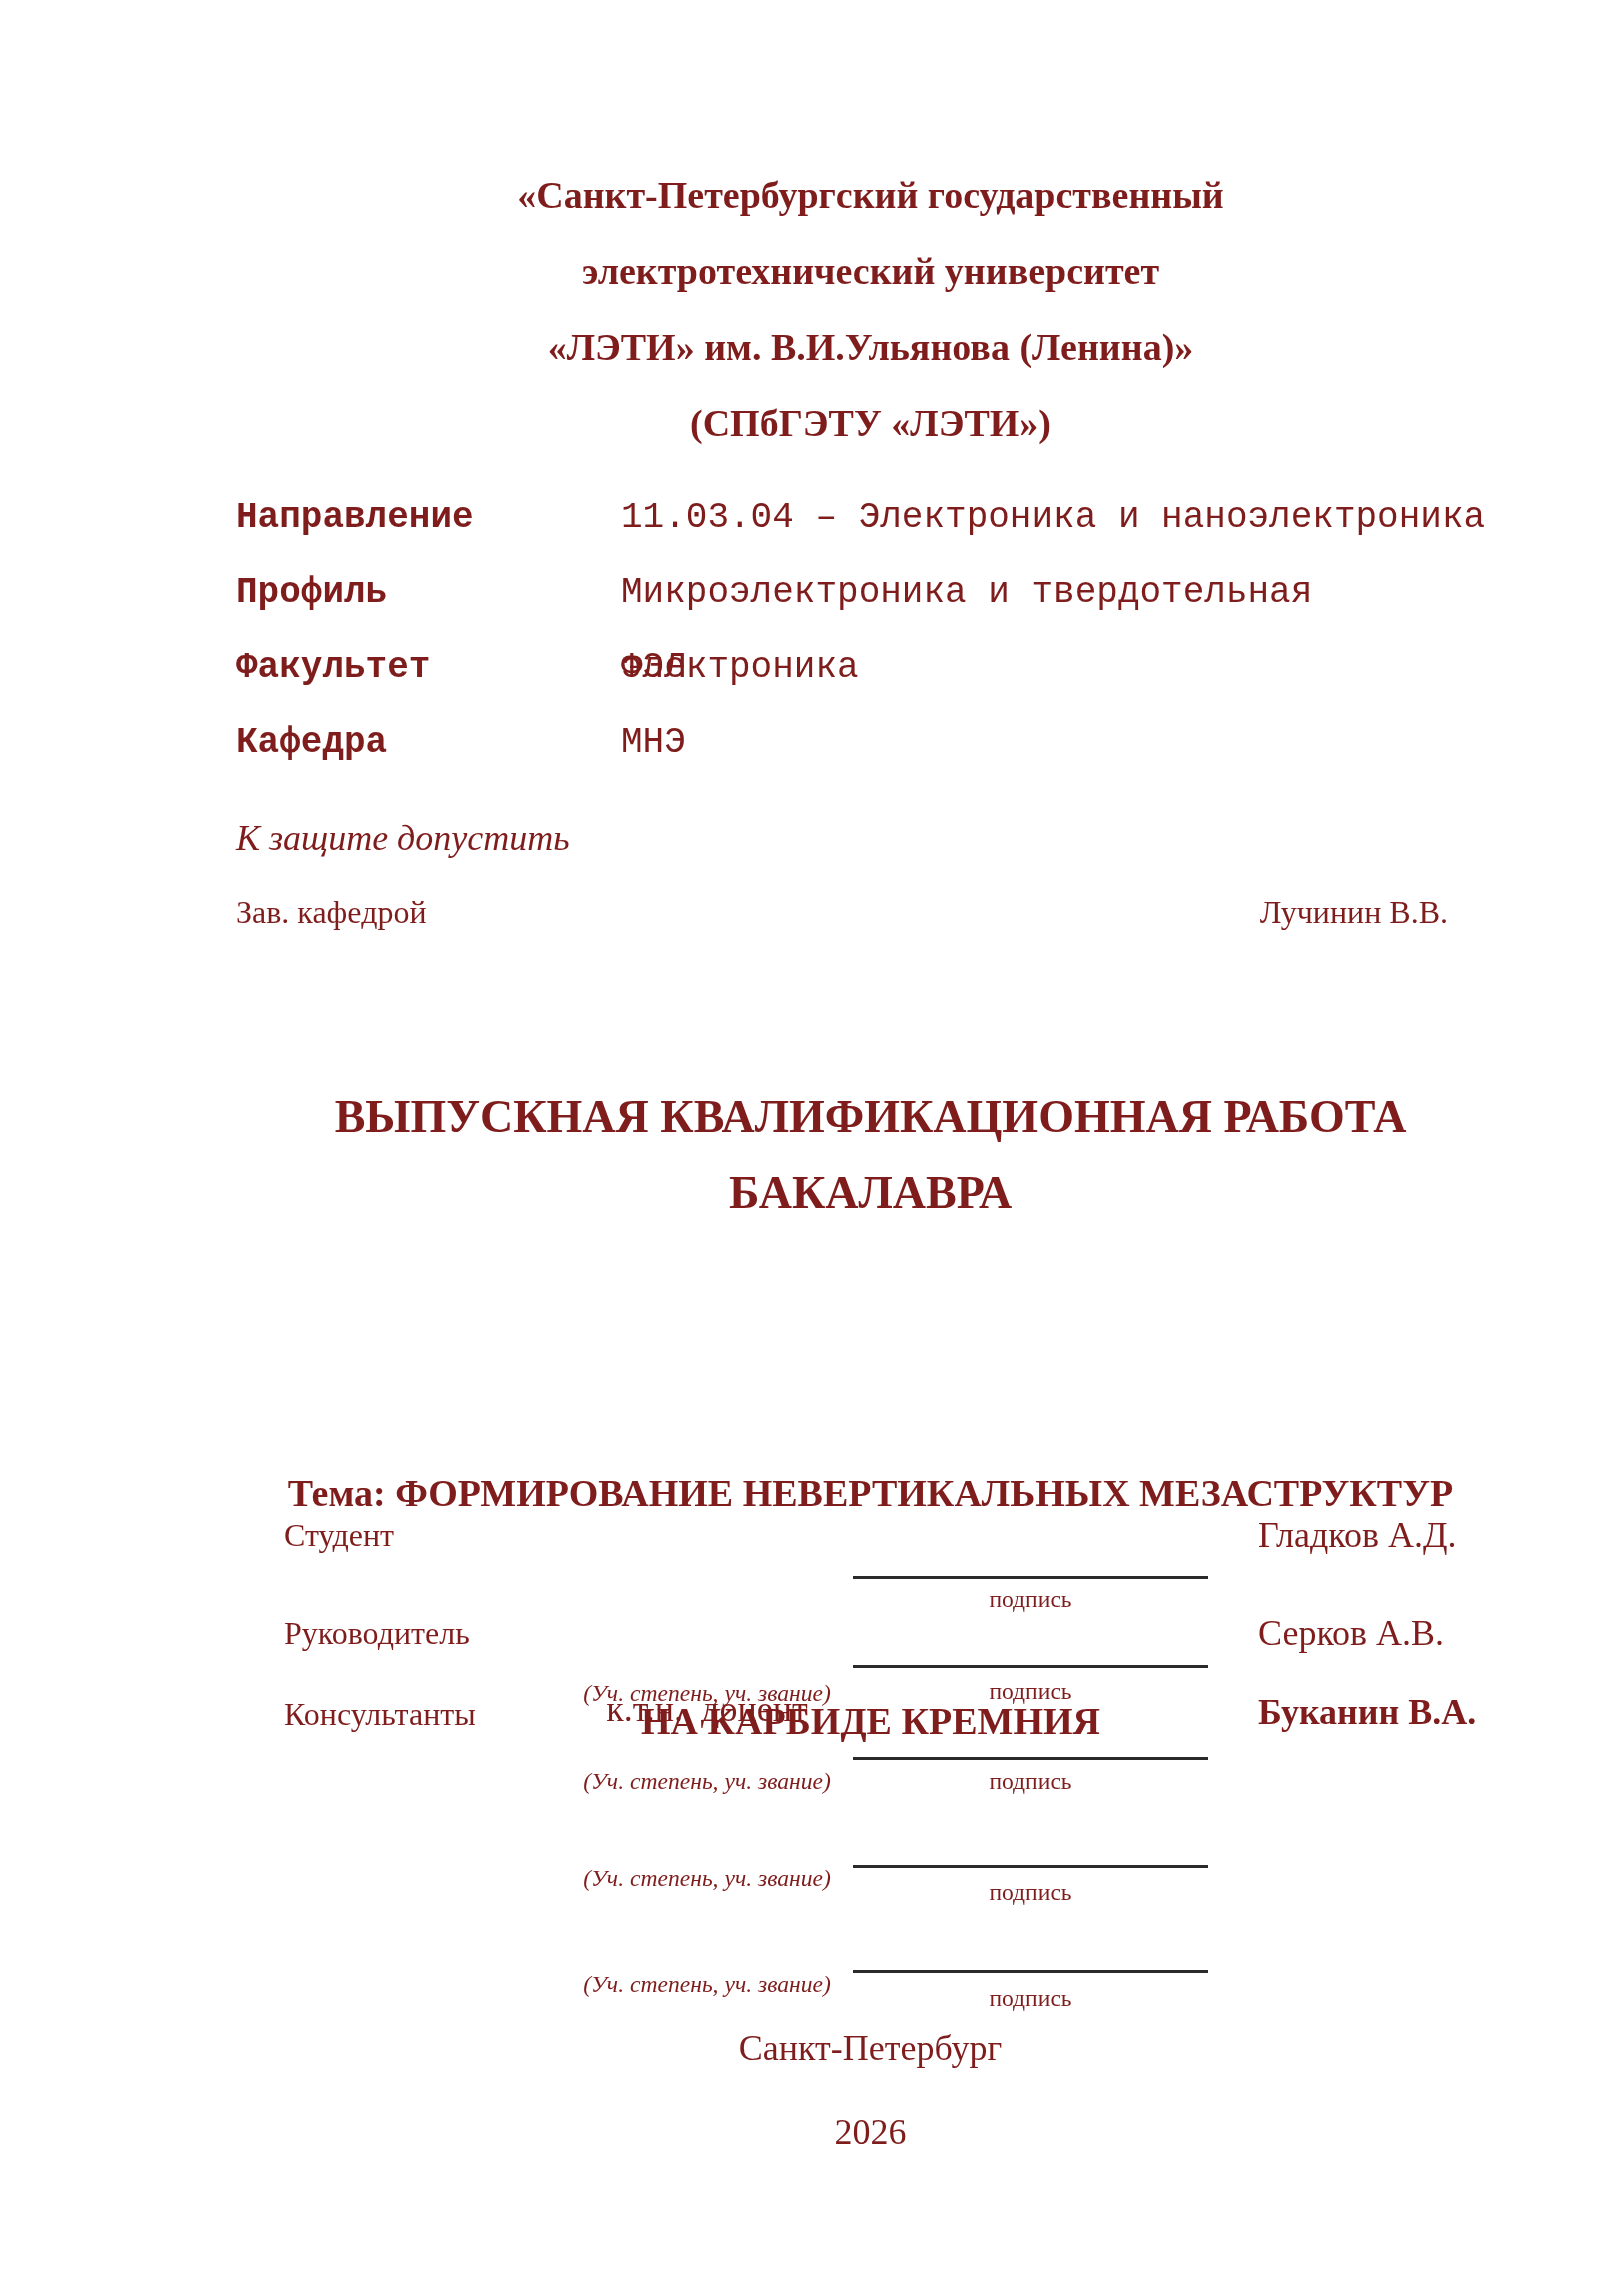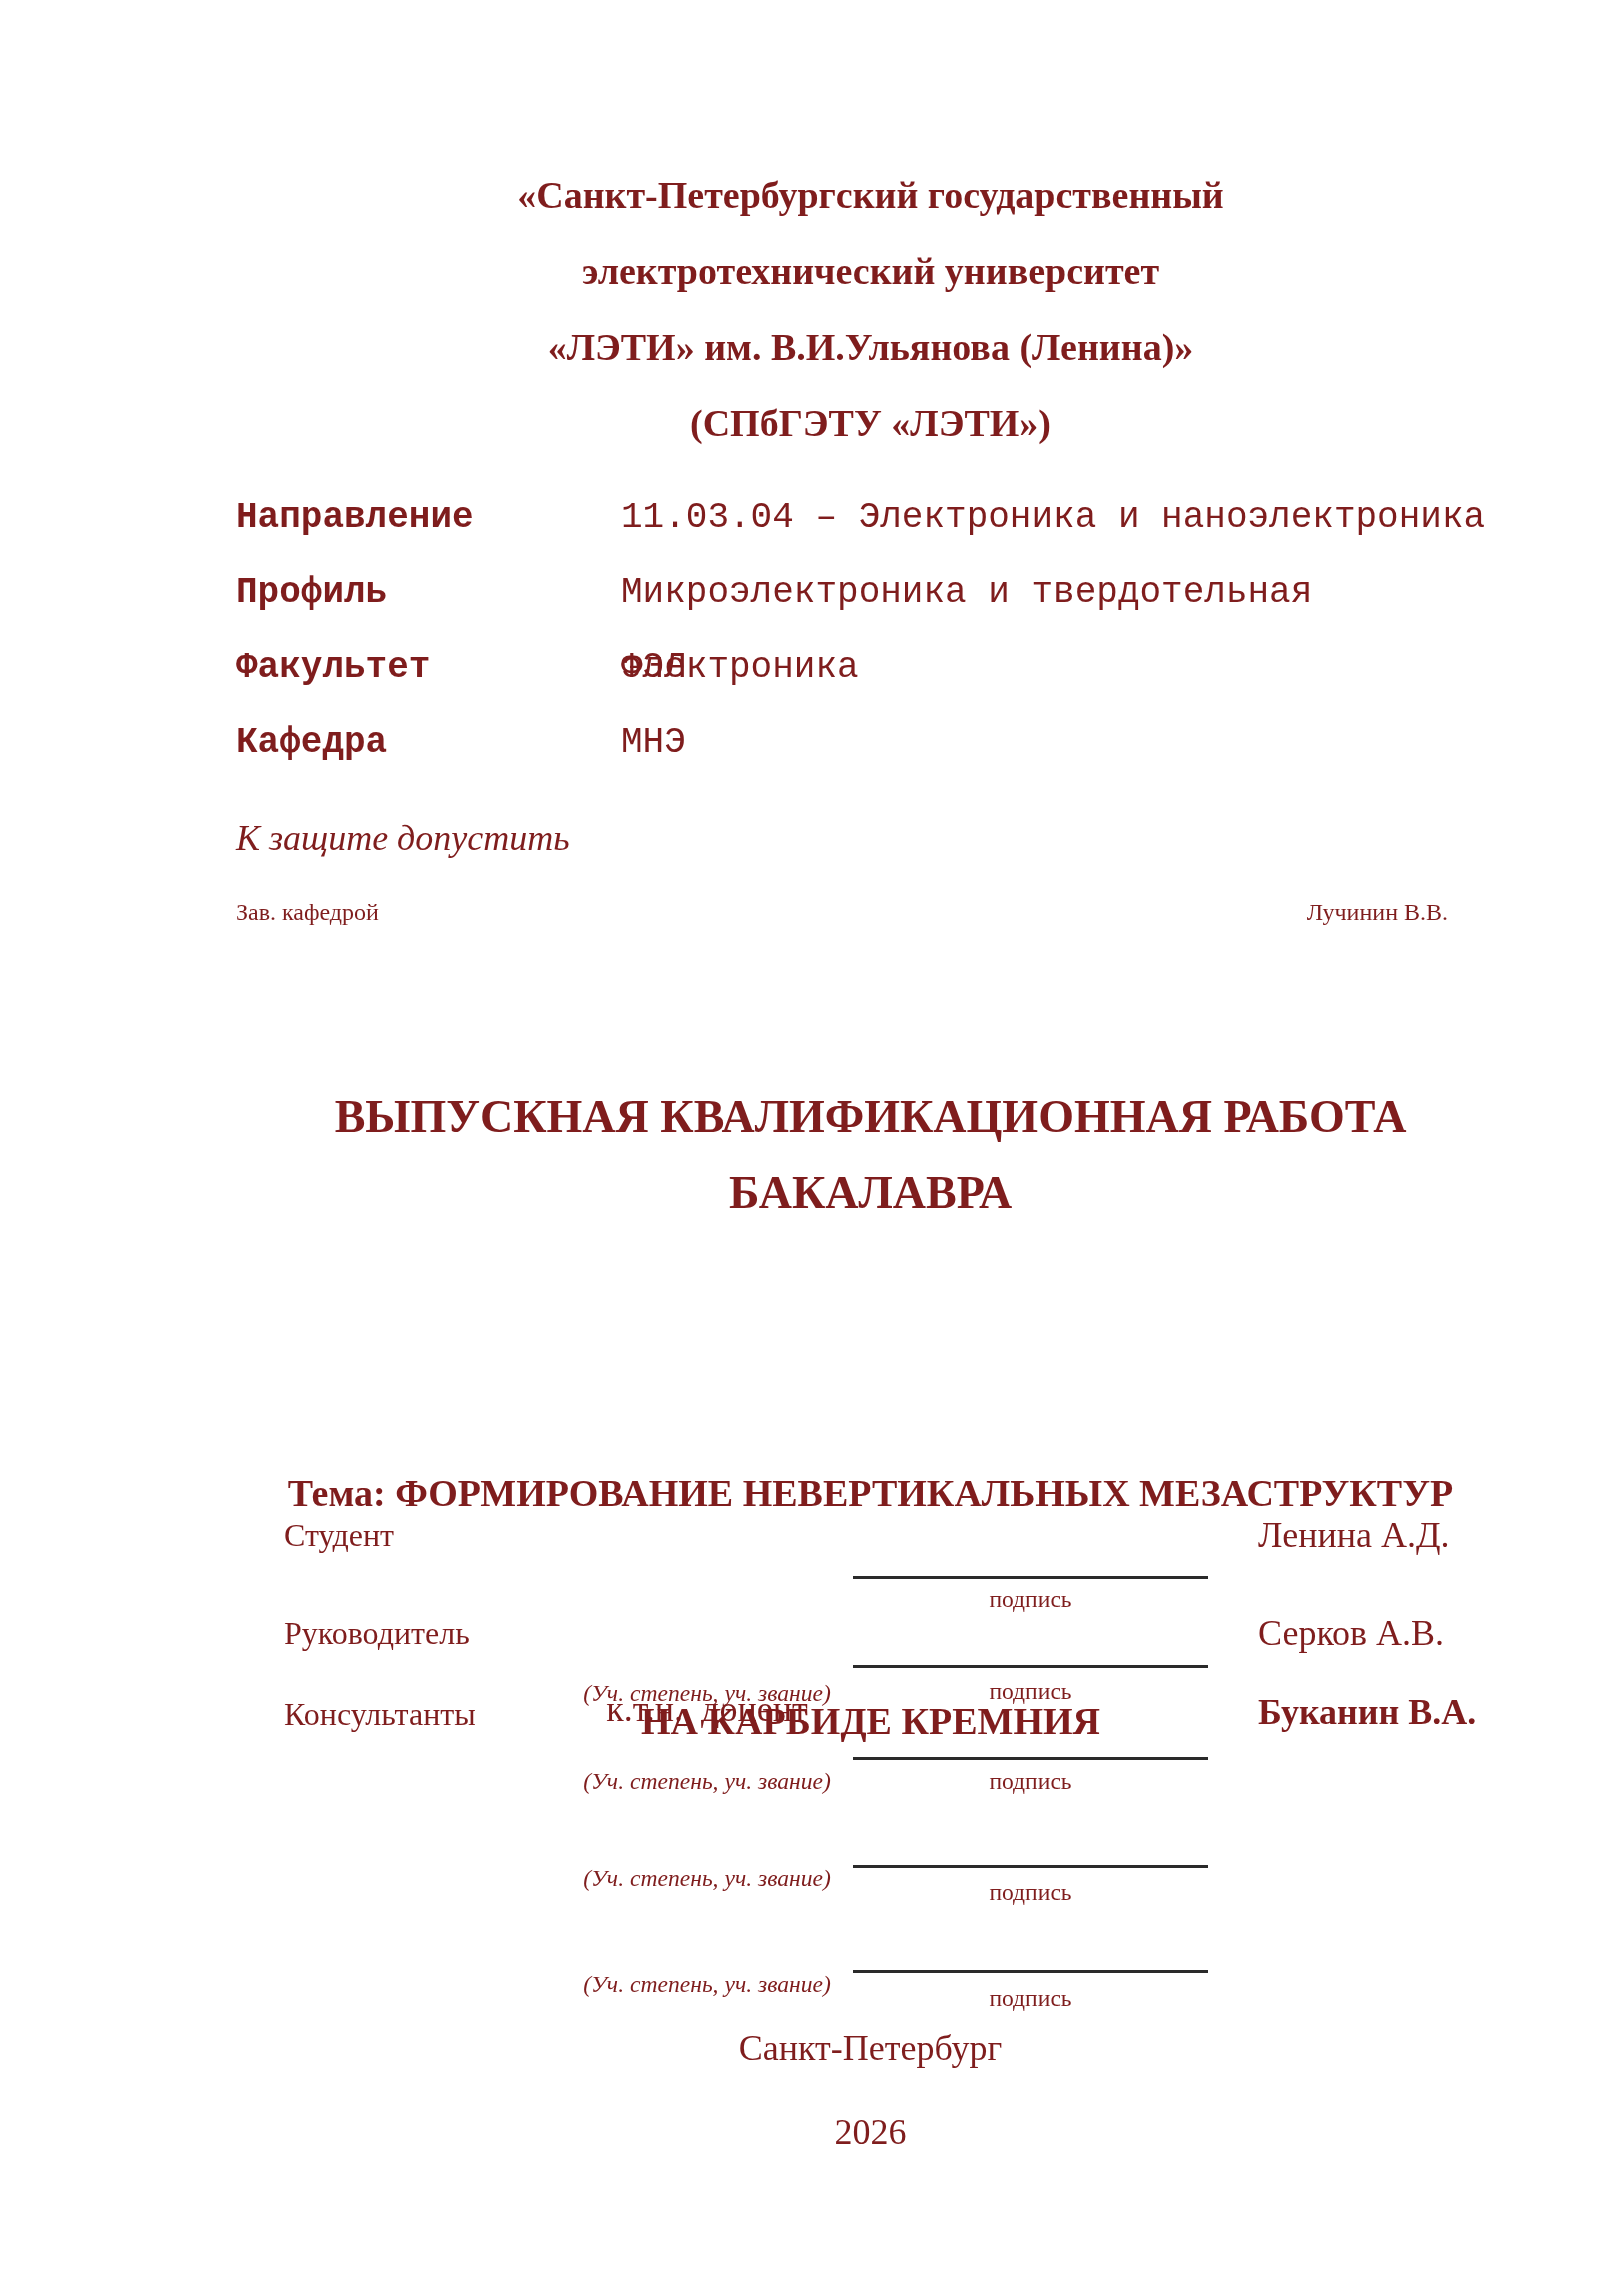--- a/index.html
+++ b/index.html
@@ -30,21 +30,21 @@
   .info-row { display: flex; height: 75px; font-family: Liberation Mono, monospace; }
   .info-label { width: 385px; font-weight: bold; flex: none; }
   .info-value { flex: 1; white-space: pre-wrap; }
 
   .admit-line {
     left: 236px; width: 1269px; top: 801px;
     font-size: 36px; line-height: 75px; font-style: italic;
   }
   .admit-row {
     left: 236px; width: 1212px; top: 875px;
-    font-size: 24px; line-height: 75px;
+    font-size: 32px; line-height: 75px;
     display: flex; justify-content: space-between;
   }
 
   .main-title {
     left: 236px; width: 1269px; top: 1079px;
     font-size: 46px; line-height: 76px; font-weight: bold;
     text-align: center;
   }
   .theme-block {
     left: 236px; width: 1269px; top: 1303px;
@@ -111,21 +111,21 @@
   </div>
 
   <div class="abs theme-block">
     <div>Тема: ФОРМИРОВАНИЕ НЕВЕРТИКАЛЬНЫХ МЕЗАСТРУКТУР</div>
     <div>НА КАРБИДЕ КРЕМНИЯ</div>
   </div>
 
   <div class="abs sig-label" style="top:1515px;">Студент</div>
   <div class="abs sig-line" style="top:1576px;"></div>
   <div class="abs sig-sign" style="top:1586px;">подпись</div>
-  <div class="abs sig-name" style="top:1515px;">Ленина А.Д.</div>
+  <div class="abs sig-name" style="top:1515px;">Гладков А.Д.</div>
 
   <div class="abs sig-label" style="top:1613px;">Руководитель</div>
   <div class="abs sig-line" style="top:1665px;"></div>
   <div class="abs sig-caption" style="top:1680px;">(Уч. степень, уч. звание)</div>
   <div class="abs sig-sign" style="top:1678px;">подпись</div>
   <div class="abs sig-name" style="top:1613px;">Серков А.В.</div>
 
   <div class="abs sig-label" style="top:1694px;">Консультанты</div>
   <div class="abs sig-degree" style="top:1689px;">к.т.н., доцент</div>
   <div class="abs sig-line" style="top:1757px;"></div>

